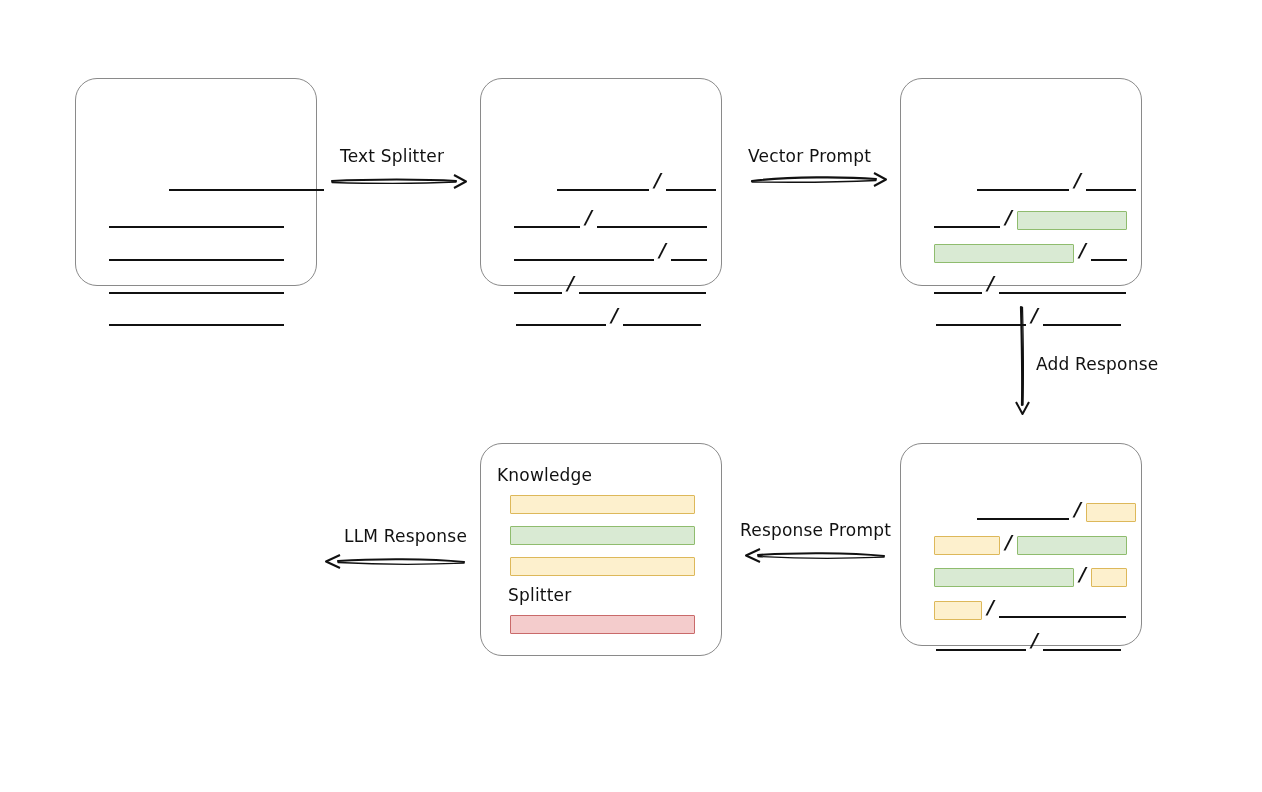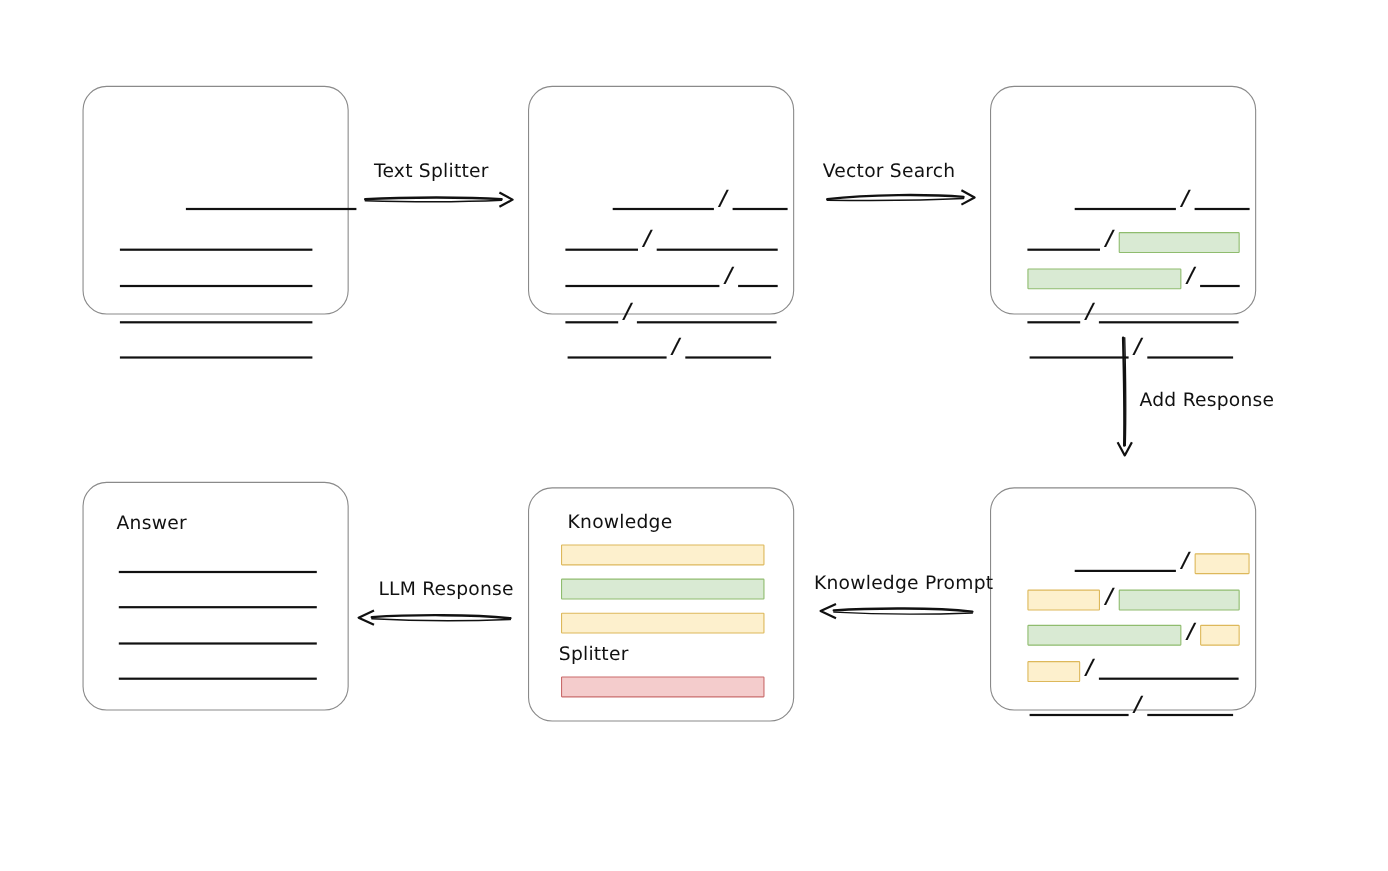--- a/index.html
+++ b/index.html
@@ -176,21 +176,21 @@
         <div class="seg" style="width: 127px;"></div>
       </div>
       <div class="row" style="left: 33px; top: 229px;">
         <div style="width: 2px; height: 1px;"></div>
         <div class="seg" style="width: 90px;"></div>
         <div class="slash">/</div>
         <div class="seg" style="width: 78px;"></div>
       </div>
     </div>
 
-  <div class="edge-label" style="left:748px; top:146px;">Vector Search</div>
+  <div class="edge-label" style="left:748px; top:146px;">Vector Prompt</div>
   <svg class="arrow" style="left:750px; top:170px;" width="140" height="20" viewBox="0 0 140 20">
     <path d="M2,11 C40,6.5 95,6.5 126,9" stroke-width="2.2" stroke-linecap="round"></path>
     <path d="M2,12 C40,12.5 95,12 126,10.5" stroke-width="1.3" stroke-linecap="round"></path>
     <polyline points="124,3 136,9.5 124,16" stroke-width="2" stroke-linejoin="round"></polyline>
   </svg>
 
   <div class="doc-box" style="left:900px; top:78px; width:242px; height:208px;">
       <div class="row" style="left: 33px; top: 94px;">
         <div style="width: 43px; height: 1px;"></div>
         <div class="seg" style="width: 92px;"></div>
@@ -250,45 +250,38 @@
         <div class="seg" style="width: 127px;"></div>
       </div>
       <div class="row" style="left: 33px; top: 189px;">
         <div style="width: 2px; height: 1px;"></div>
         <div class="seg" style="width: 90px;"></div>
         <div class="slash">/</div>
         <div class="seg" style="width: 78px;"></div>
       </div>
     </div>
 
-  <div class="edge-label" style="left:740px; top:520px;">Knowledge Prompt</div>
+  <div class="edge-label" style="left:740px; top:520px;">Response Prompt</div>
   <svg class="arrow" style="left:740px; top:546px;" width="146" height="20" viewBox="0 0 146 20">
     <path d="M18,9 C55,6.5 110,6.5 144,10" stroke-width="2.2" stroke-linecap="round"></path>
     <path d="M18,10.5 C55,12.5 110,12.5 144,11.2" stroke-width="1.3" stroke-linecap="round"></path>
     <polyline points="20,3 6,9.5 20,16" stroke-width="2" stroke-linejoin="round"></polyline>
   </svg>
 
   <div class="doc-box" style="left:480px; top:443px; width:242px; height:213px;">
-    <div class="box-label" style="left:35px; top:21px;">Knowledge</div>
+    <div class="box-label" style="left:16px; top:21px;">Knowledge</div>
     <div class="bar yellow" style="left:29px; top:51px; width:185px; height:19px;"></div>
     <div class="bar green" style="left:29px; top:82px; width:185px; height:19px;"></div>
     <div class="bar yellow" style="left:29px; top:113px; width:185px; height:19px;"></div>
     <div class="box-label" style="left:27px; top:141px;">Splitter</div>
     <div class="bar red" style="left:29px; top:171px; width:185px; height:19px;"></div>
   </div>
 
   <div class="edge-label" style="left:344px; top:526px;">LLM Response</div>
   <svg class="arrow" style="left:320px; top:552px;" width="146" height="20" viewBox="0 0 146 20">
     <path d="M18,9 C55,6.5 110,6.5 144,10" stroke-width="2.2" stroke-linecap="round"></path>
     <path d="M18,10.5 C55,12.5 110,12.5 144,11.2" stroke-width="1.3" stroke-linecap="round"></path>
     <polyline points="20,3 6,9.5 20,16" stroke-width="2" stroke-linejoin="round"></polyline>
   </svg>
 
-  <div class="doc-box" style="left:75px; top:438px; width:242px; height:208px;">
-    <div class="box-label" style="left:30px; top:27px;">Answer</div>
-  <div class="ans-line" style="left: 32px; top: 80px; width: 180px;"></div>
-      <div class="ans-line" style="left: 32px; top: 112px; width: 180px;"></div>
-      <div class="ans-line" style="left: 32px; top: 145px; width: 180px;"></div>
-      <div class="ans-line" style="left: 32px; top: 177px; width: 180px;"></div>
-    </div>
 
 
 </div>
 
 </body></html>

